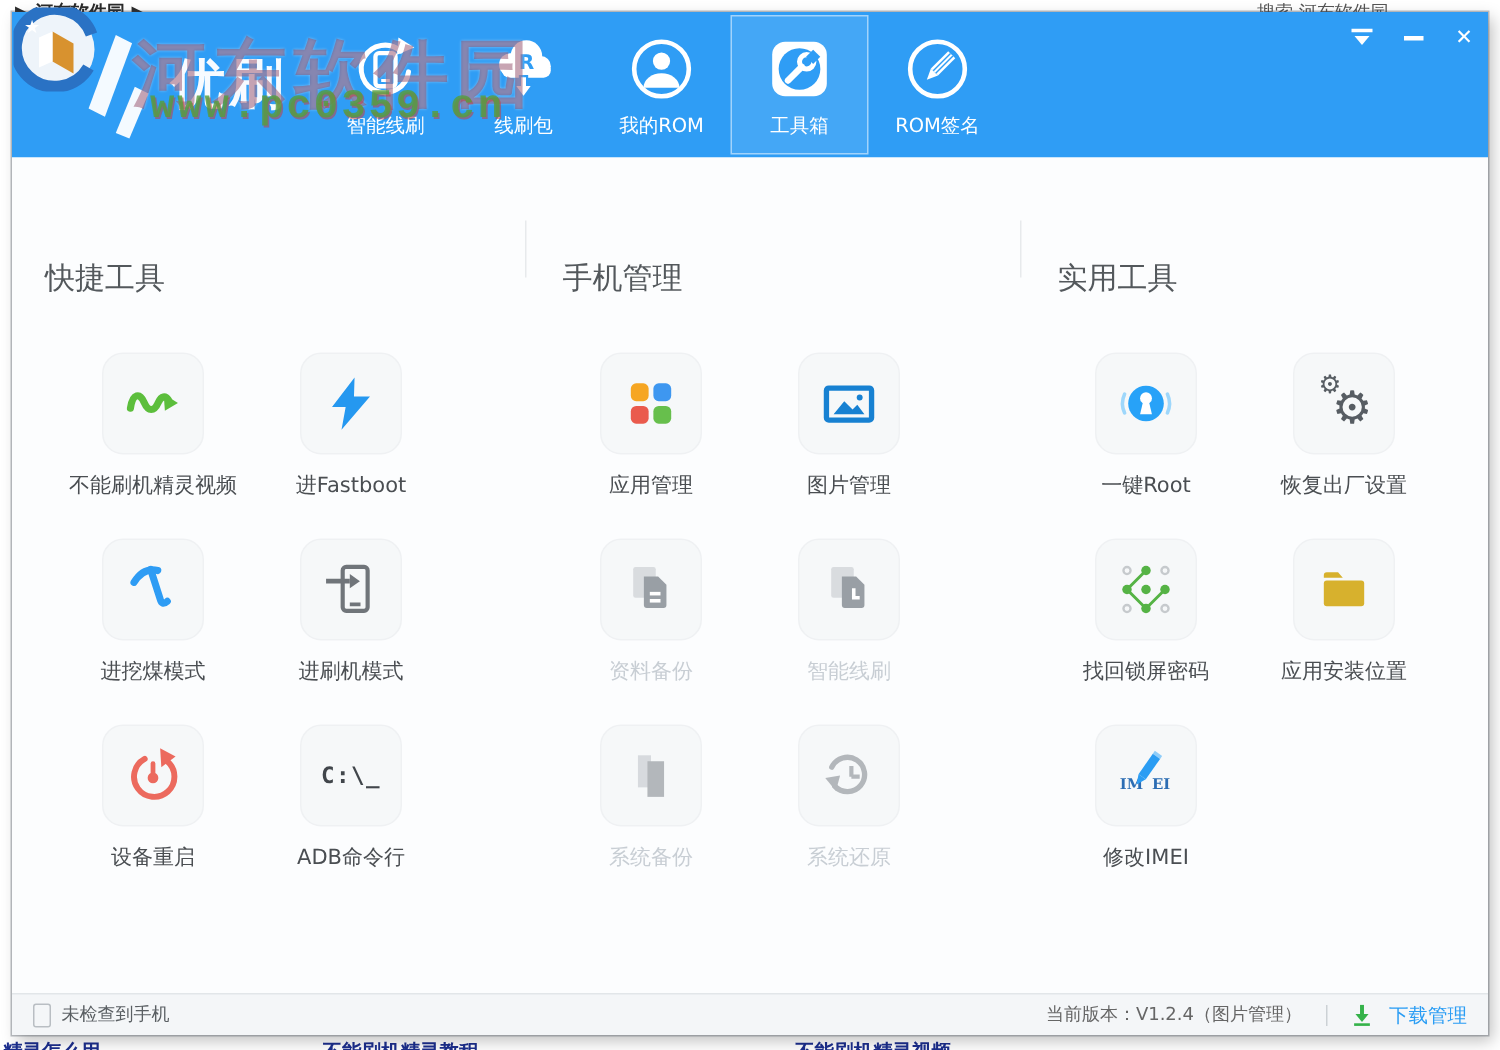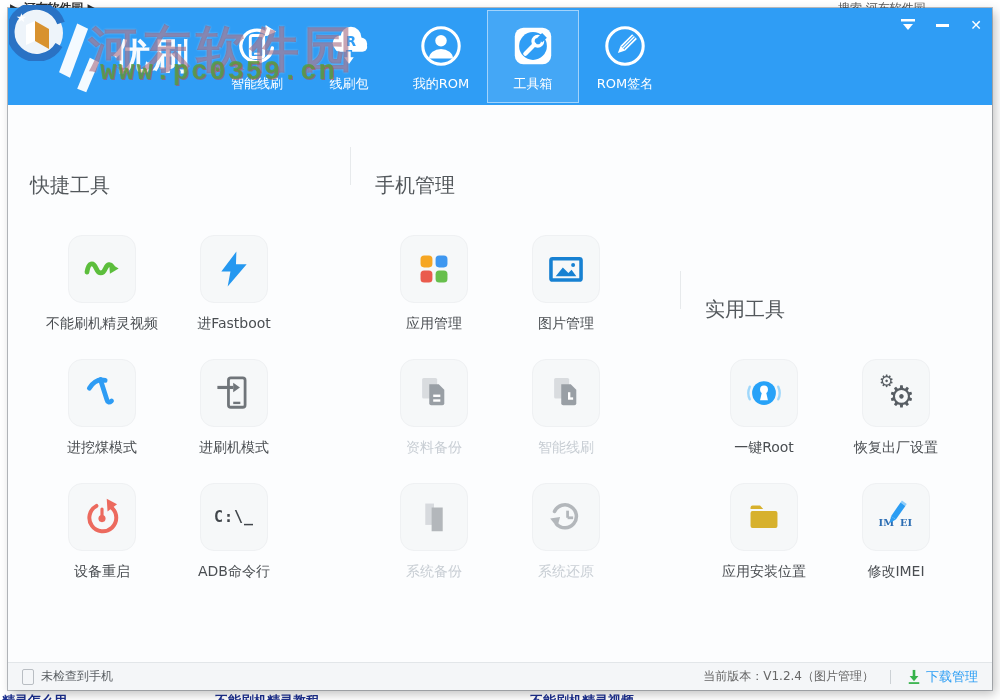--- a/index.html
+++ b/index.html
@@ -68,21 +68,21 @@
   .g-small{font-size:17px;left:3px;top:0px;}
   .g-big{font-size:30px;left:12px;top:9px;}
 
   
   .sb{position:absolute;left:0;right:0;bottom:0;height:28px;background:#f4f6f8;border-top:1px solid #e2e6e9;
       display:flex;align-items:center;padding:0 14px;box-sizing:border-box;font-size:12px;color:#5a5f63;}
   .sb .phone{width:10px;height:14px;border:1.5px solid #b9bec3;border-radius:2px;margin-right:7px;}
   .sb .right{margin-left:auto;display:flex;align-items:center;}
   .sb .ver{color:#666;}
   .sb .vdiv{width:1px;height:14px;background:#ccd1d5;margin:0 16px;}
-  .sb .dl{display:flex;align-items:center;gap:5px;color:#2a9df4;font-size:13px;cursor:pointer;}
+  .sb .dl{display:flex;align-items:center;gap:11px;color:#2a9df4;font-size:13px;cursor:pointer;}
 </style>
 </head>
 <body>
 
 <div class="stage">
 
   <div class="bg-top">
     <span class="tl">▶ 河东软件园  ▶</span>
     <span class="tr">搜索 河东软件园</span>
   </div>
@@ -318,20 +318,41 @@
               <div class="lbl">一键Root</div>
             </div>
             <div class="cell">
               <div class="tile">
                 <div class="gear-wrap">
                   <span class="gear g-small">⚙</span>
                   <span class="gear g-big">⚙</span>
                 </div>
               </div>
               <div class="lbl">恢复出厂设置</div>
+            </div>
+            <div class="cell">
+              <div class="tile">
+                <svg width="38" height="38" viewBox="0 0 48 48">
+                  <g stroke="#c6cacd" stroke-width="2" fill="none">
+                    <circle cx="8" cy="8" r="3"></circle>
+                      <circle cx="40" cy="8" r="3"></circle>
+                    <circle cx="8" cy="40" r="3"></circle>
+                      <circle cx="40" cy="40" r="3"></circle>
+                  </g>
+                  <polyline points="24,8 8,24 24,40 40,24" stroke="#55b345" stroke-width="2.5" fill="none"></polyline>
+                  <g fill="#55b345">
+                    <circle cx="24" cy="8" r="4"></circle>
+                      <circle cx="8" cy="24" r="4"></circle>
+                    <circle cx="24" cy="40" r="4"></circle>
+                      <circle cx="40" cy="24" r="4"></circle>
+                      <circle cx="24" cy="24" r="4"></circle>
+                  </g>
+                </svg>
+              </div>
+              <div class="lbl">找回锁屏密码</div>
             </div>
             <div class="cell">
               <div class="tile">
                 <svg width="38" height="38" viewBox="0 0 48 48">
                   <path d="M7 15 v-3 a2.5 2.5 0 0 1 2.5 -2.5 h9.5 l4 4.5 h-16 z" fill="#d7b12d"></path>
                   <rect x="7" y="16.5" width="34" height="21.5" rx="2.5" fill="#d7b12d"></rect>
                 </svg>
               </div>
               <div class="lbl">应用安装位置</div>
             </div>

